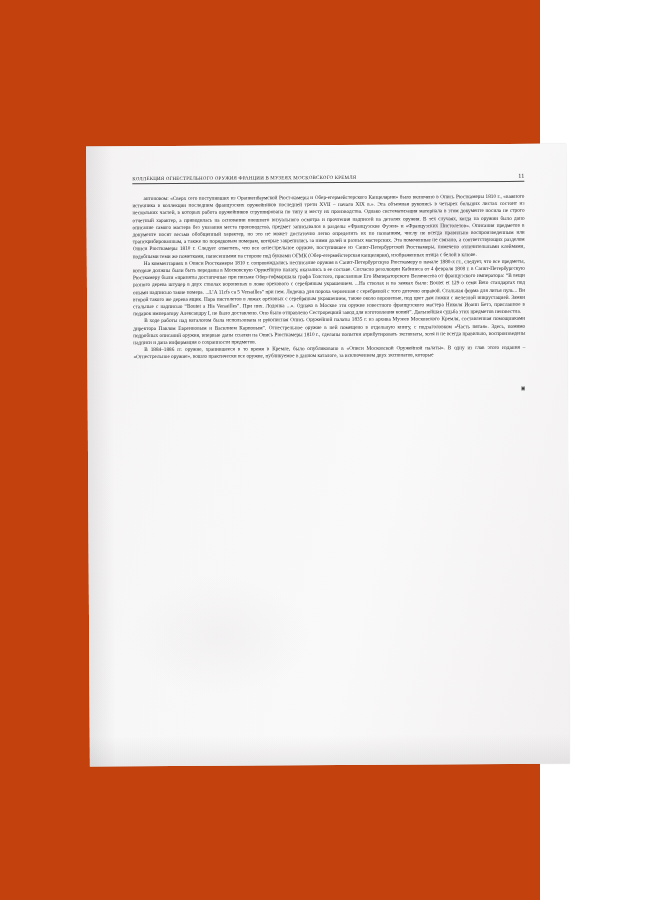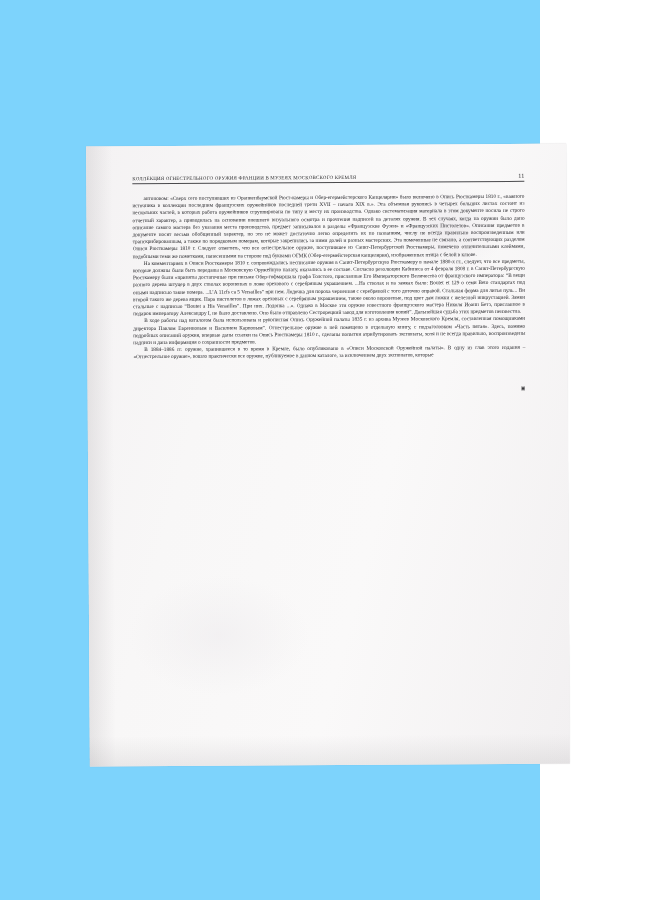--- a/index.html
+++ b/index.html
@@ -10,21 +10,21 @@
     height: 900px;
     overflow: hidden;
   }
   body {
     font-family: "Liberation Serif", serif;
   }
   #page-root {
     position: relative;
     width: 540px;
     height: 900px;
-    background: #7dd3fc;
+    background: #c2410c;
   }
   
   #sheet {
     position: absolute;
     left: 88px;
     top: 145px;
     width: 480px;
     height: 620px;
     background: #f7f5f6;
     box-shadow: 0 0 1px rgba(0,0,0,0.18);

